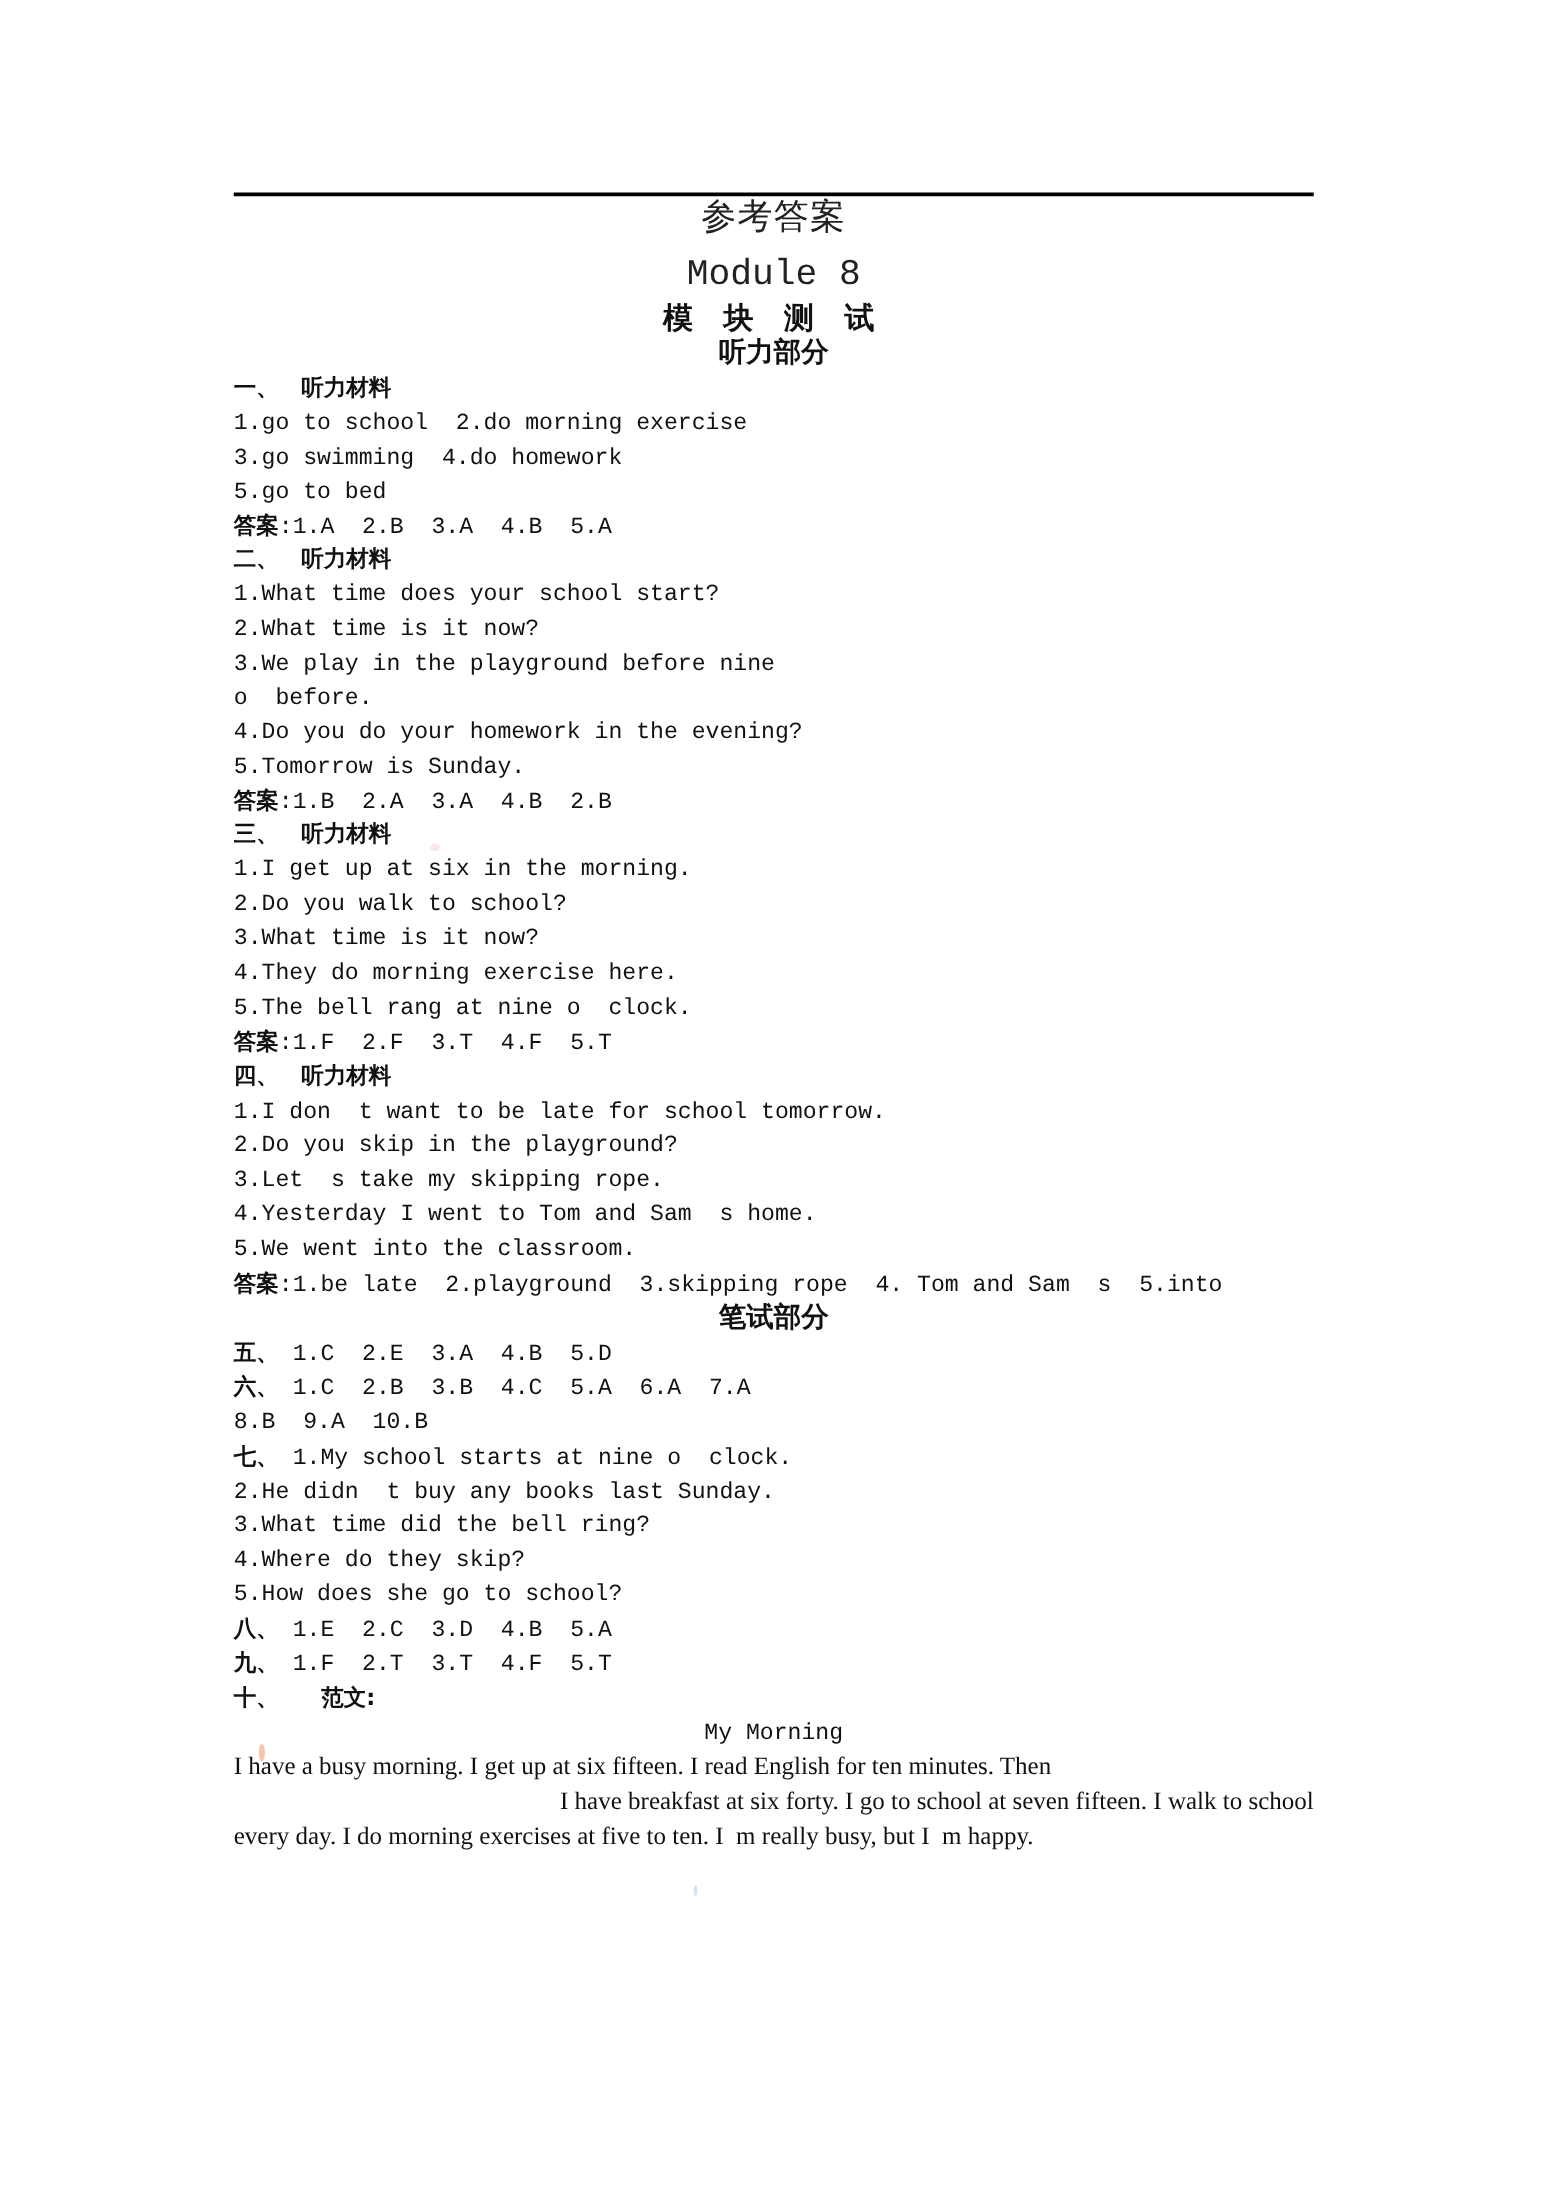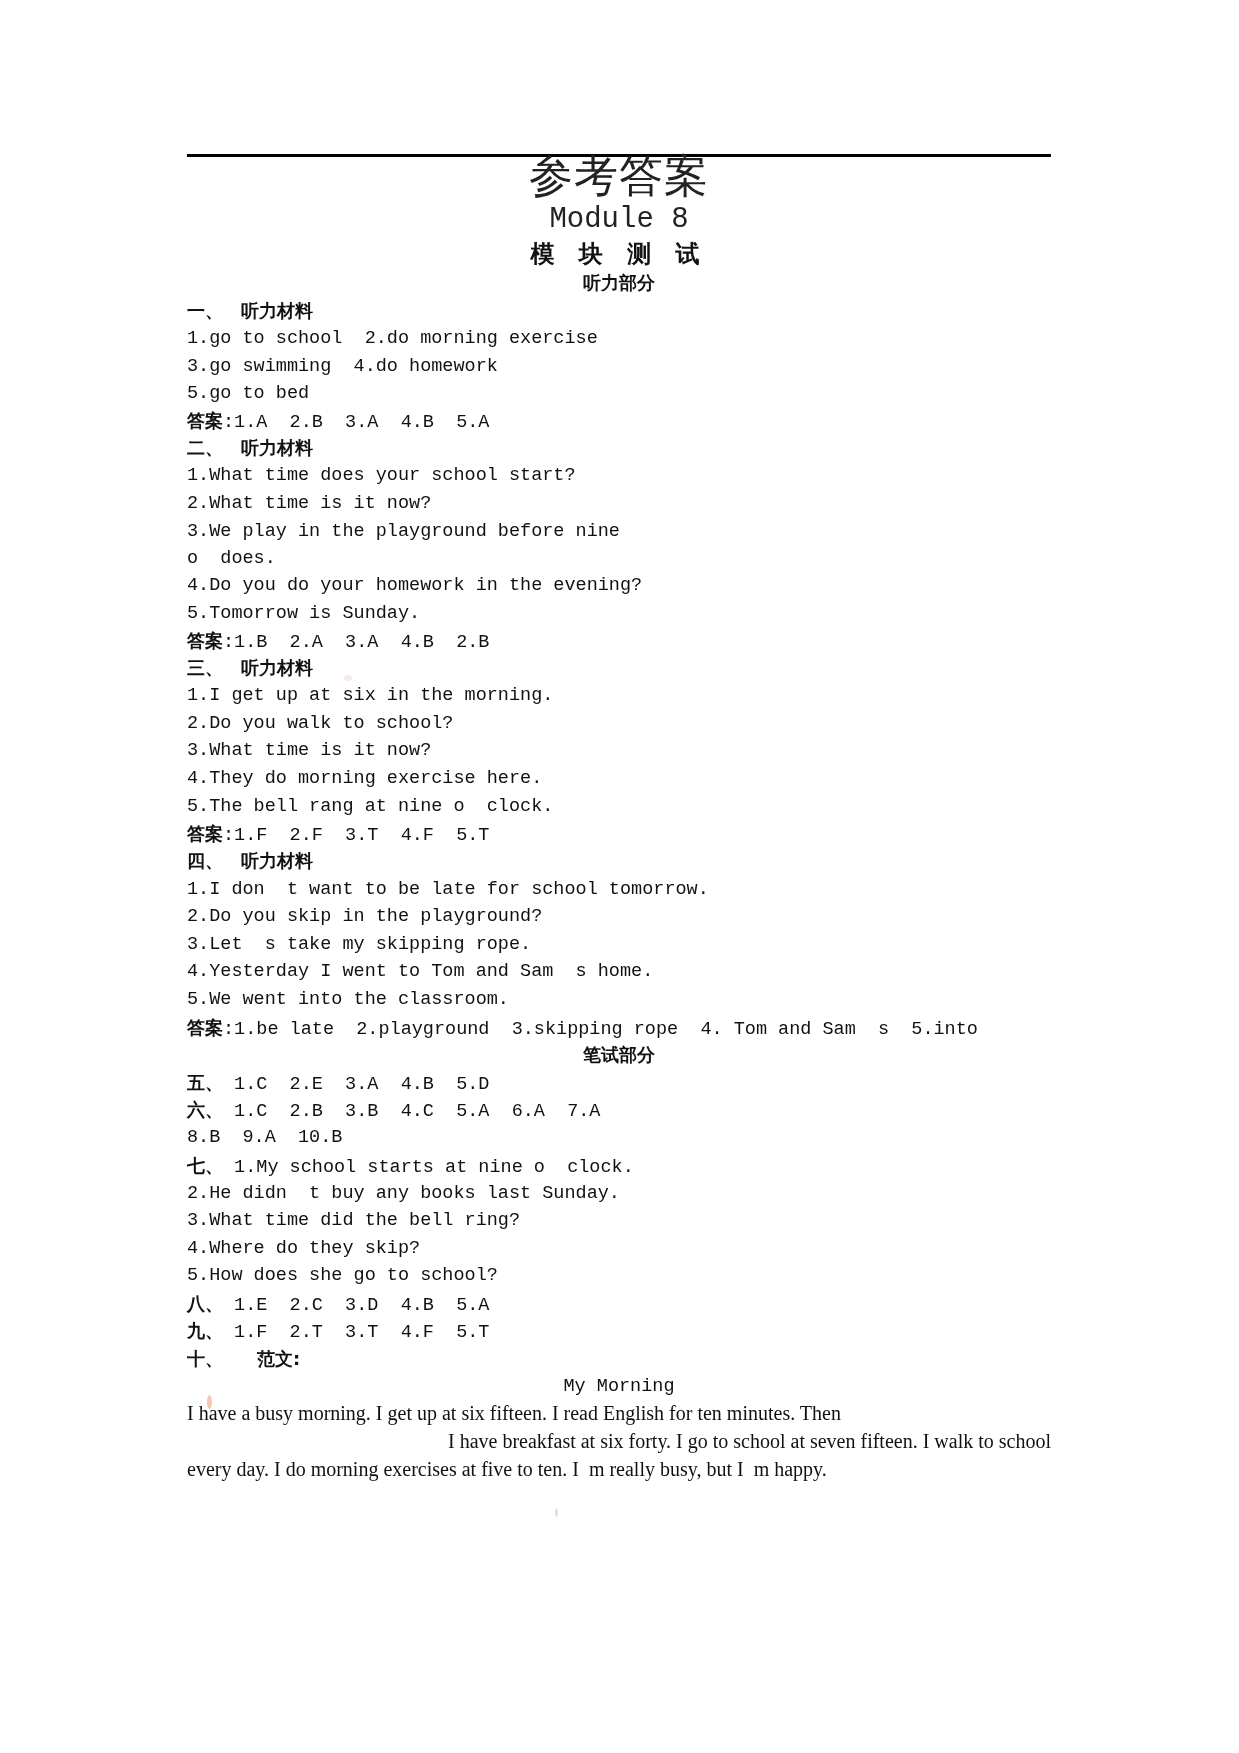--- a/index.html
+++ b/index.html
@@ -30,22 +30,22 @@
     }
     .center {
       position: absolute;
       left: 0;
       width: 864px;
       text-align: center;
       white-space: nowrap;
     }
     .title-main {
       top: 155px;
-      font-family: Liberation Sans, sans-serif;
-      font-size: 44px;
+      font-family: Liberation Mono, monospace;
+      font-size: 28px;
       line-height: 42px;
       color: #222;
       letter-spacing: 1px;
     }
     .title-module {
       top: 203px;
       font-family: "Liberation Mono", monospace;
       font-size: 29px;
       line-height: 34px;
       color: #222;
@@ -54,21 +54,21 @@
       top: 238px;
       font-family: "DejaVu Sans", sans-serif;
       font-size: 24px;
       line-height: 32px;
       letter-spacing: 8px;
       font-weight: bold;
       color: #111;
     }
     .subheading {
       font-family: "DejaVu Sans", sans-serif;
-      font-size: 18px;
+      font-size: 22px;
       line-height: 24px;
       font-weight: bold;
       color: #111;
     }
     .line {
       position: absolute;
       left: 0;
       white-space: pre;
       font-family: "Liberation Mono", monospace;
       font-size: 18.5px;
@@ -114,21 +114,21 @@
   <div class="line" style="top:298px;"><span class="cjk">一、</span><span class="cjk" style="margin-left:18px;">听力材料</span></div>
   <div class="line" style="top:326px;">1.go to school  2.do morning exercise</div>
   <div class="line" style="top:354px;">3.go swimming  4.do homework</div>
   <div class="line" style="top:381px;">5.go to bed</div>
   <div class="line" style="top:408px;"><span class="cjk">答案</span><span>:1.A  2.B  3.A  4.B  5.A</span></div>
 
   <div class="line" style="top:435px;"><span class="cjk">二、</span><span class="cjk" style="margin-left:18px;">听力材料</span></div>
   <div class="line" style="top:463px;">1.What time does your school start?</div>
   <div class="line" style="top:491px;">2.What time is it now?</div>
   <div class="line" style="top:519px;">3.We play in the playground before nine</div>
-  <div class="line" style="top:546px;">o  does.</div>
+  <div class="line" style="top:546px;">o  before.</div>
   <div class="line" style="top:573px;">4.Do you do your homework in the evening?</div>
   <div class="line" style="top:601px;">5.Tomorrow is Sunday.</div>
   <div class="line" style="top:628px;"><span class="cjk">答案</span><span>:1.B  2.A  3.A  4.B  2.B</span></div>
 
   <div class="line" style="top:655px;"><span class="cjk">三、</span><span class="cjk" style="margin-left:18px;">听力材料</span></div>
   <div class="line" style="top:683px;">1.I get up at six in the morning.</div>
   <div class="line" style="top:711px;">2.Do you walk to school?</div>
   <div class="line" style="top:738px;">3.What time is it now?</div>
   <div class="line" style="top:766px;">4.They do morning exercise here.</div>
   <div class="line" style="top:794px;">5.The bell rang at nine o  clock.</div>

